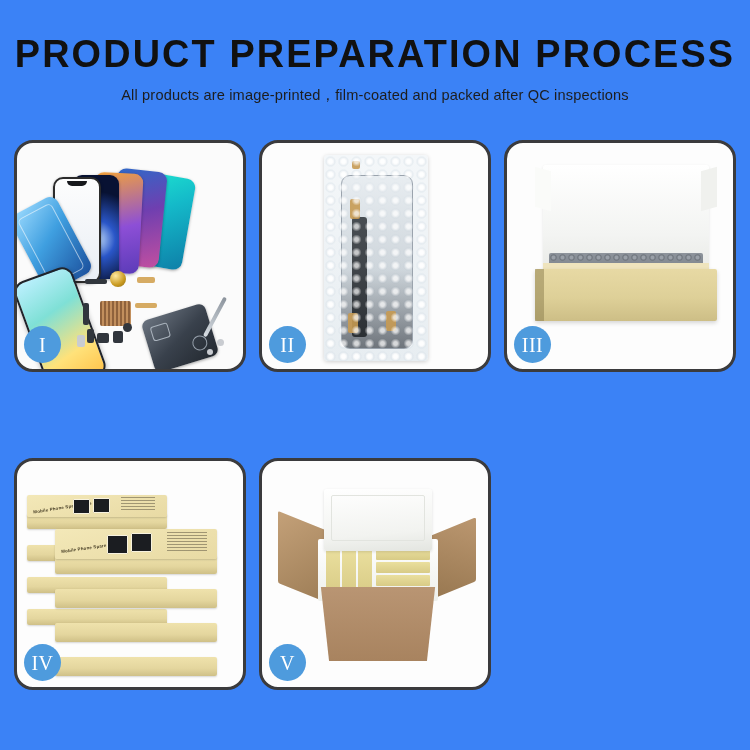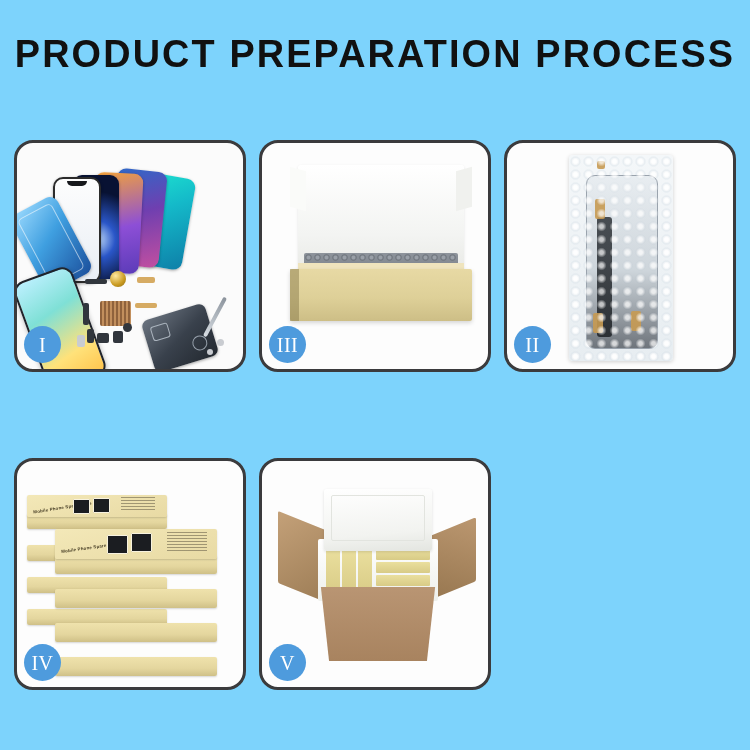--- a/index.html
+++ b/index.html
@@ -1,21 +1,21 @@
 <!DOCTYPE html>
 <html><head>
 <meta charset="utf-8">
 <style>
   html,body{margin:0;padding:0;}
   body{
     width:750px;height:750px;background:#ffffff;
     font-family:"Liberation Sans","DejaVu Sans",sans-serif;
     overflow:hidden;
   }
-  .page{position:relative;width:750px;height:750px;background:#7dd3fc;}
+  .page{position:relative;width:750px;height:750px;background:#3b82f6;}
 
   
   .header{text-align:center;padding-top:34px;}
   .title{
     font-size:39px;font-weight:700;color:#111;letter-spacing:2.2px;
     line-height:1.05;white-space:nowrap;
     transform:scaleX(0.97);
   }
   .subtitle{
     margin-top:11px;font-size:14.6px;color:#1d1d1d;font-weight:400;
@@ -177,20 +177,21 @@
   .seam{position:absolute;background:rgba(120,96,66,.55);}
   .tape{position:absolute;background:rgba(150,123,88,.75);border-radius:1px;}
 </style>
 </head>
 <body>
 
 <div class="page">
 
   <div class="header">
     <div class="title">PRODUCT PREPARATION PROCESS</div>
+    <div class="subtitle">All products are image-printed，film-coated and packed after QC inspections</div>
   </div>
 
   <div class="grid">
 
     <div class="panel p1">
       <div class="stage">
         <div class="scr s-a"></div>
         <div class="scr s-b"></div>
         <div class="scr s-c"></div>
         <div class="scr s-d"></div>
@@ -211,44 +212,44 @@
         <div class="pt light" style="left:60px;top:192px;width:8px;height:12px;"></div>
         <div class="pt tan" style="left:118px;top:160px;width:22px;height:5px;"></div>
         <div class="pt" style="left:66px;top:160px;width:6px;height:22px;"></div>
         <div class="pt r" style="left:106px;top:180px;width:9px;height:9px;"></div>
         <div class="pt light" style="left:200px;top:196px;width:7px;height:7px;border-radius:50%;"></div>
         <div class="pt light" style="left:190px;top:206px;width:6px;height:6px;border-radius:50%;"></div>
       </div>
       <div class="badge">I</div>
     </div>
 
-    <div class="panel p3">
-      <div class="stage">
-        <div class="foamlid"></div>
-        <div class="bubfill"></div>
-        <div class="boxtop"></div>
-        <div class="boxbody"></div>
-        <div class="boxedge"></div>
-      </div>
-      <div class="badge">III</div>
-    </div>
-
     <div class="panel p2">
       <div class="stage">
         <div class="bubblepack">
           <div class="inner-part"></div>
           <div class="flex-strip"></div>
           <div class="tab-gold" style="left:26px;top:44px;"></div>
           <div class="tab-gold" style="left:24px;top:158px;"></div>
           <div class="tab-gold" style="left:62px;top:156px;"></div>
           <div class="tab-gold" style="left:28px;top:6px;width:8px;height:8px;"></div>
           <div class="bub-ov"></div>
         </div>
       </div>
       <div class="badge">II</div>
+    </div>
+
+    <div class="panel p3">
+      <div class="stage">
+        <div class="foamlid"></div>
+        <div class="bubfill"></div>
+        <div class="boxtop"></div>
+        <div class="boxbody"></div>
+        <div class="boxedge"></div>
+      </div>
+      <div class="badge">III</div>
     </div>
 
     <div class="panel p4">
       <div class="stage">
 
         <div class="stk" style="left:10px;top:52px;width:140px;height:16px;"></div>
         <div class="stk" style="left:10px;top:84px;width:140px;height:16px;"></div>
         <div class="stk" style="left:10px;top:116px;width:140px;height:16px;"></div>
         <div class="stk" style="left:10px;top:148px;width:140px;height:16px;"></div>
         <div class="stk lid" style="left:10px;top:34px;width:140px;height:22px;">

